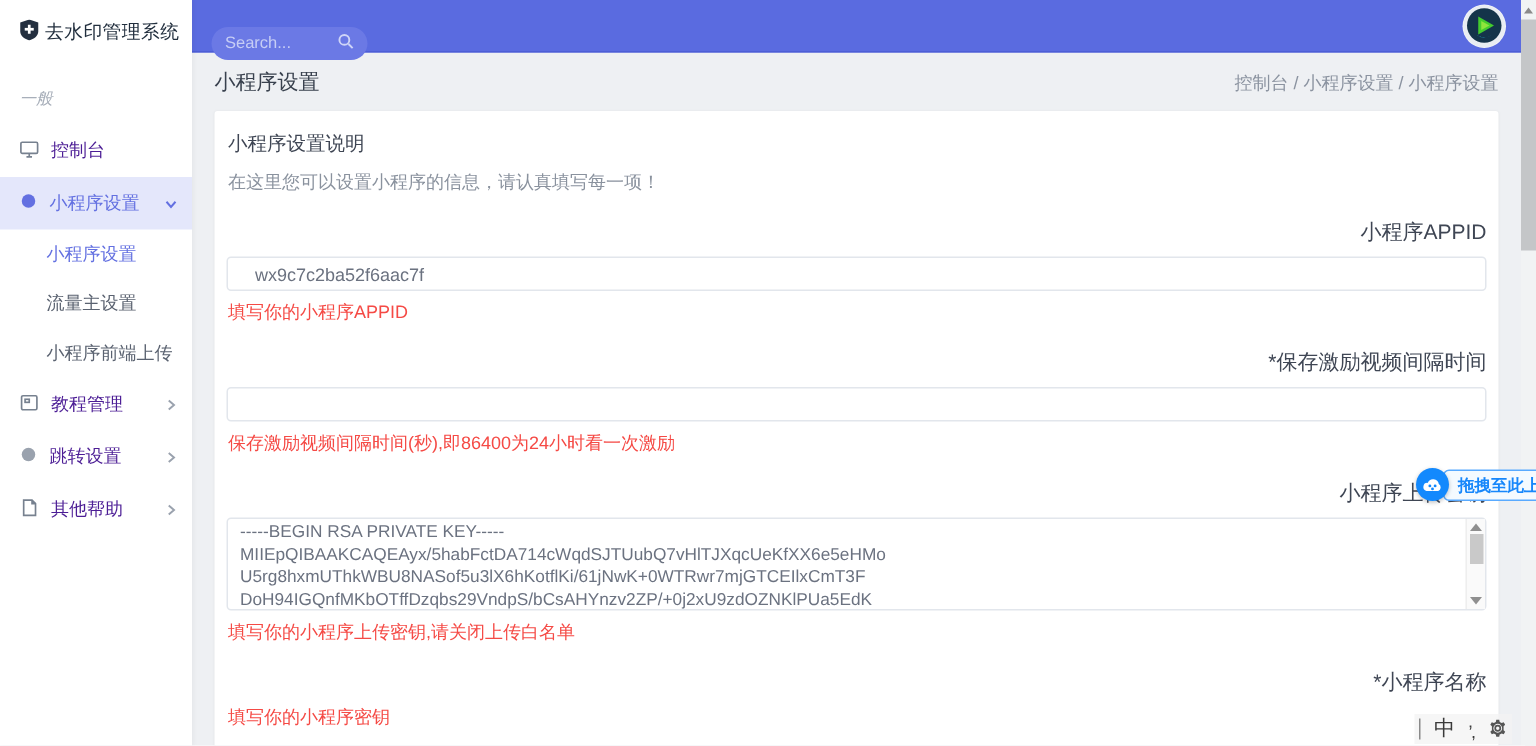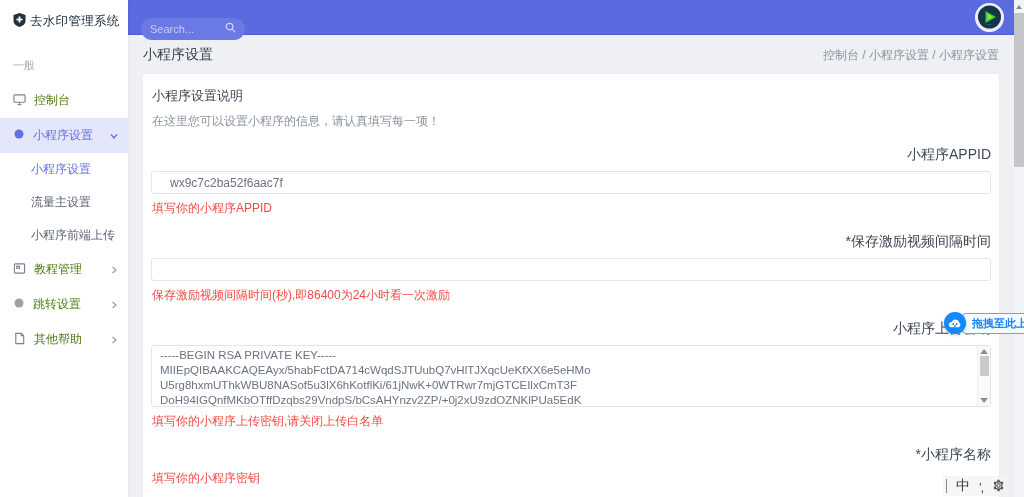--- a/index.html
+++ b/index.html
@@ -12,24 +12,24 @@
     color:#3f4654;
   }
   
   .sidebar {
     position:absolute; left:0; top:0; width:128px; height:497px;
     background:#ffffff; z-index:6;
     box-shadow:1px 0 3px rgba(0,0,0,0.04);
   }
   .logo { height:42px; display:flex; align-items:center; padding-left:13px; gap:4px; }
   .logo-title { font-size:12.5px; font-weight:normal; color:#222f3e; letter-spacing:0.3px; }
-  .side-section { padding:16px 0 10px 13px; color:#a8afba; font-size:11px; }
+  .side-section { padding:16px 0 10px 13px; color:#a8afba; font-size:11px;font-style:italic; }
   .side-item {
     display:flex; align-items:center; gap:8px;
-    padding:9px 10px 9px 13px; font-size:12px; color:#4d7c0f; cursor:pointer;
+    padding:9px 10px 9px 13px; font-size:12px; color:#4c1d95; cursor:pointer;
   }
   .side-item svg { flex:0 0 auto; }
   .side-item .lbl { white-space:nowrap; }
   .chev { margin-left:auto; display:flex; align-items:center; }
   .side-item.active { background:#e4e7fb; color:#6370e1; }
   .sub-item {
     padding:8px 0 8px 31px; font-size:12px; color:#5a6270; cursor:pointer; white-space:nowrap;
   }
   .sub-item.active { color:#6370e1; }
   

